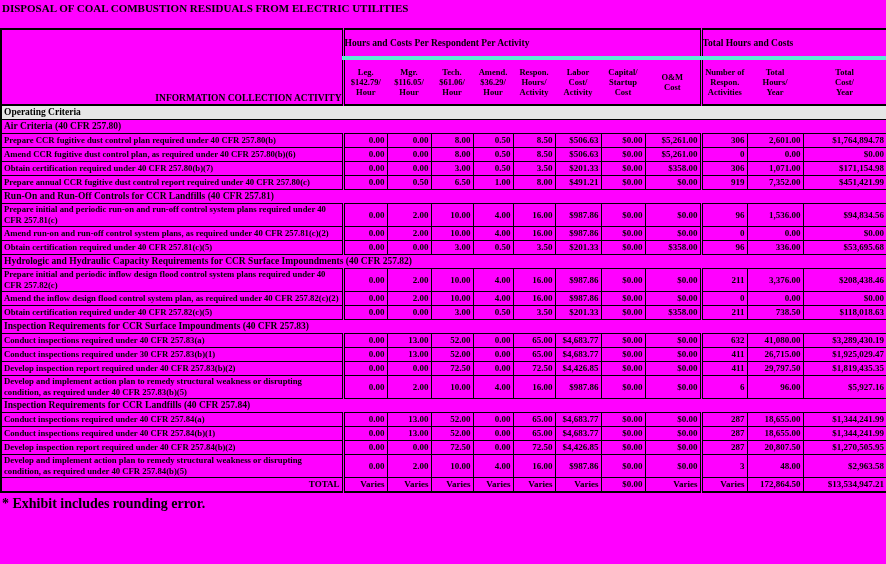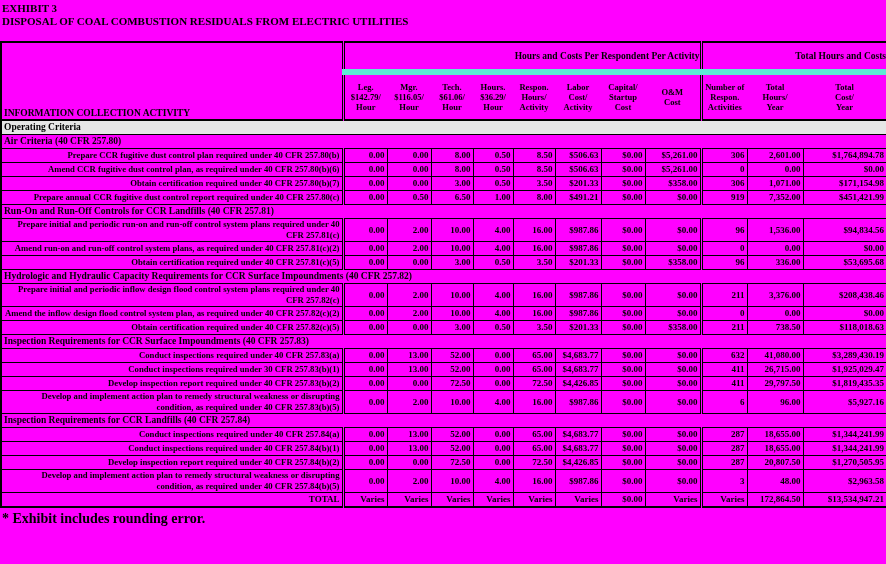--- a/index.html
+++ b/index.html
@@ -13,55 +13,54 @@
   .title-line sup{font-size:8px;}
   table{
     border-collapse:collapse;table-layout:fixed;width:886px;
     margin-top:13px;
     font-size:9px;font-weight:bold;
     border:2px solid #000;
   }
   thead th{font-weight:bold;padding:0;}
   .info-head{
     border:none;border-bottom:2px solid #000;
-    text-align:left;vertical-align:bottom;
+    text-align:right;vertical-align:bottom;
     font-size:9.5px;padding:0 0 1px 2px;white-space:nowrap;
   }
   .grp{
-    border-bottom:6px solid #5eead4;
-    text-align:right;vertical-align:middle;height:26px;
+    border-bottom:4px solid #5eead4;
+    text-align:left;vertical-align:middle;height:26px;
     font-size:9.5px;
   }
   .dbl{border-left:3px double #000 !important;}
   #colhead-row th{
     border-bottom:2px solid #000;
     text-align:center;vertical-align:middle;height:44px;
     font-size:8.5px;line-height:10px;
   }
   tbody td{
     border:1px solid #000;
     padding:0 2px;height:13px;line-height:11px;
     vertical-align:middle;overflow:hidden;
   }
   td.num{text-align:right;white-space:nowrap;}
-  td.activity{text-align:right;white-space:normal;font-size:8.7px;line-height:11px;}
+  td.activity{text-align:left;white-space:normal;font-size:8.7px;line-height:11px;}
   tr.section td{
     text-align:left;font-weight:bold;white-space:nowrap;font-size:9.5px;
   }
   tr.section-top td{background:#e6e6e6;}
   td.total-label{text-align:right;font-weight:bold;white-space:nowrap;}
   .footnote{
     font-size:14px;font-weight:bold;padding:3px 0 0 2px;white-space:nowrap;
   }
 </style>
 </head>
 <body>
 
 <div class="title-block">
-  <div class="title-line">EXHIBIT 3</div>
   <div class="title-line">DISPOSAL OF COAL COMBUSTION RESIDUALS FROM ELECTRIC UTILITIES</div>
 </div>
 
 <table>
   <colgroup>
     <col style="width:342px">
       <col style="width:44px">
       <col style="width:44px">
       <col style="width:42px">
     <col style="width:40px">
@@ -89,21 +88,21 @@
           <div>Mgr.</div>
           <div>$116.05/</div>
           <div>Hour</div>
         </th>
         <th>
           <div>Tech.</div>
           <div>$61.06/</div>
           <div>Hour</div>
         </th>
         <th>
-          <div>Hours.</div>
+          <div>Amend.</div>
           <div>$36.29/</div>
           <div>Hour</div>
         </th>
         <th>
           <div>Respon.</div>
           <div>Hours/</div>
           <div>Activity</div>
         </th>
         <th>
           <div>Labor</div>

